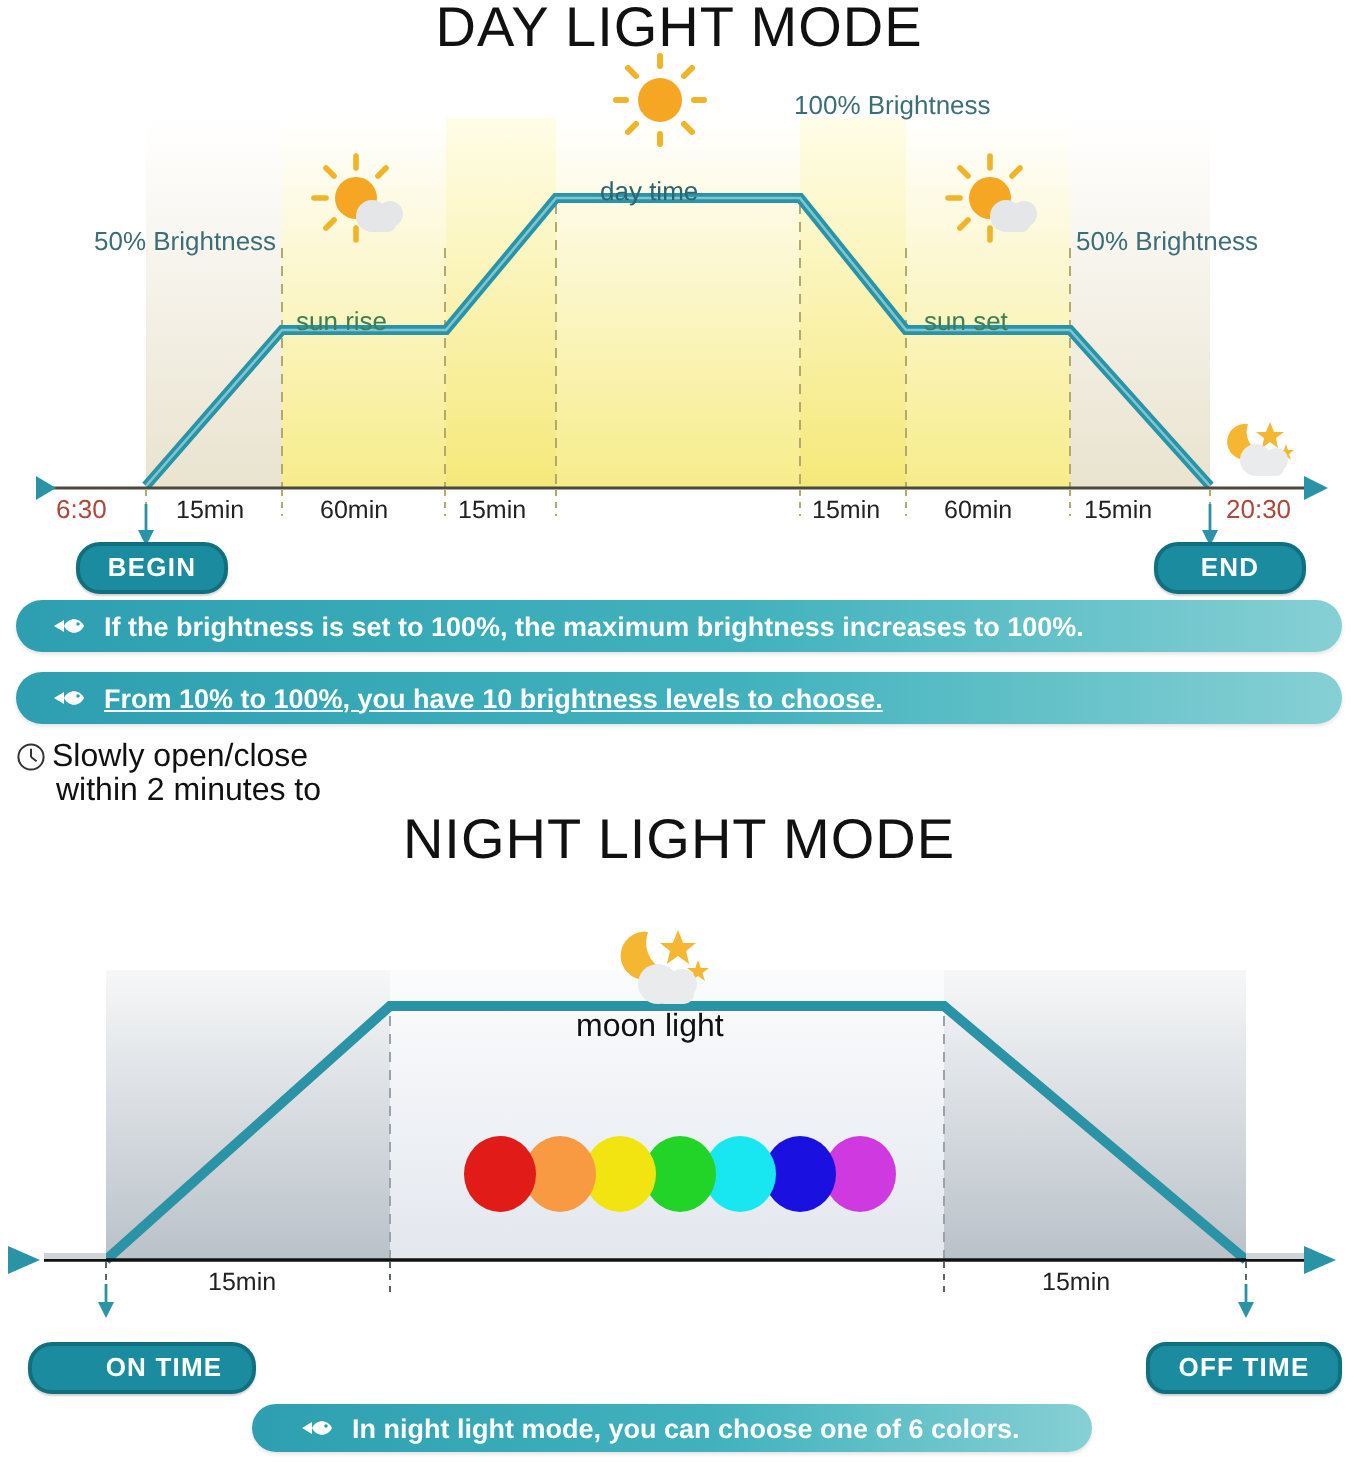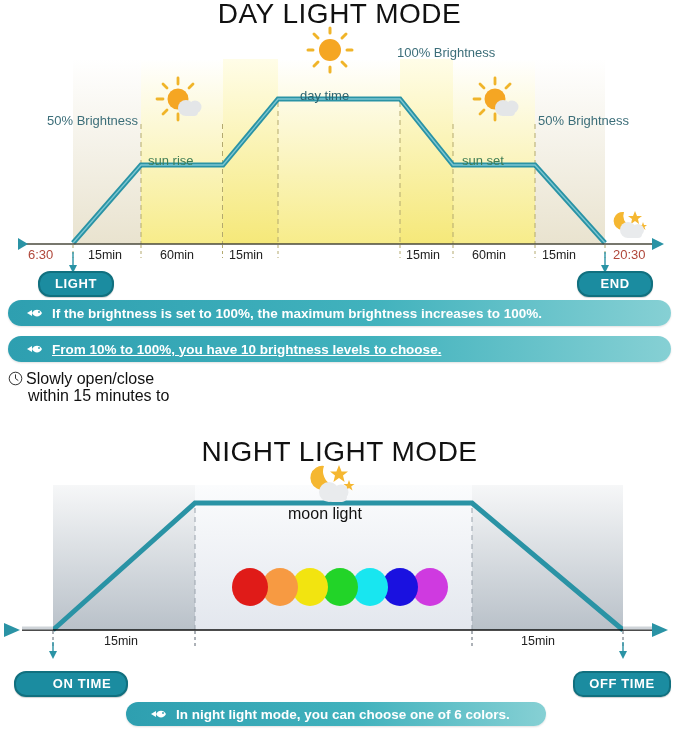--- a/index.html
+++ b/index.html
@@ -9,21 +9,21 @@
     color:#222;
   }
 
   
   .mode-title{
     position:absolute;left:0;right:0;text-align:center;
     font-size:28px;letter-spacing:.5px;color:#111;font-weight:400;
     font-family:"Liberation Sans","DejaVu Sans",sans-serif;
   }
   #day-title{top:-2px;}
-  #night-title{top:436px;}
+  #night-title{top:404px;}
 
   
   .chart{position:absolute;left:0;width:679px;}
   #day-chart{top:24px;height:270px;}
   #night-chart{top:460px;height:230px;}
   .chart svg{display:block;}
 
   
   .clab{position:absolute;color:#3c6e79;font-size:13px;white-space:nowrap;text-align:right;}
   .seg-lab{position:absolute;color:#3f7d55;font-size:13px;white-space:nowrap;}
@@ -200,21 +200,21 @@
   <div class="tick-lab" style="left:160px;top:224px;">60min</div>
   <div class="tick-lab" style="left:229px;top:224px;">15min</div>
   <div class="tick-lab" style="left:406px;top:224px;">15min</div>
   <div class="tick-lab" style="left:472px;top:224px;">60min</div>
   <div class="tick-lab" style="left:542px;top:224px;">15min</div>
 
   <div class="time-lab" style="left:28px;top:223px;">6:30</div>
   <div class="time-lab" style="left:613px;top:223px;">20:30</div>
 </div>
 
-<div class="pill" style="left:38px;top:271px;width:46px;">LIGHT</div>
+<div class="pill" style="left:38px;top:271px;width:46px;">BEGIN</div>
 <div class="pill" style="left:577px;top:271px;width:46px;">END</div>
 
 <div class="banner" style="left:8px;top:300px;width:663px;height:26px;">
   <svg class="fish" width="17" height="12" viewBox="0 0 17 12">
     <path d="M1 6 L6 3 L6 9 Z" fill="#ffffff"></path>
     <path d="M6 6 C8 1.5 14 1.5 16 6 C14 10.5 8 10.5 6 6 Z" fill="#ffffff"></path>
     <circle cx="13" cy="5" r="0.9" fill="#2e9fb0"></circle>
   </svg>
   <span>If the brightness is set to 100%, the maximum brightness increases to 100%.</span>
 </div>
@@ -228,21 +228,21 @@
   <span>From 10% to 100%, you have 10 brightness levels to choose.</span>
 </div>
 
 <div id="note">
   <svg class="clk" width="15" height="15" viewBox="0 0 15 15">
     <circle cx="7.5" cy="7.5" r="6.3" fill="none" stroke="#333" stroke-width="1"></circle>
     <line x1="7.5" y1="7.5" x2="7.5" y2="3.4" stroke="#333" stroke-width="1"></line>
     <line x1="7.5" y1="7.5" x2="10.3" y2="9.6" stroke="#333" stroke-width="1"></line>
   </svg>
   <div style="padding-left:1px;">Slowly open/close</div>
-  <div style="padding-left:20px;">within 15 minutes to</div>
+  <div style="padding-left:20px;">within 2 minutes to</div>
 </div>
 
 <div class="mode-title" id="night-title">NIGHT LIGHT MODE</div>
 
 <div class="chart" id="night-chart">
   <svg width="679" height="200" viewBox="0 0 679 200">
     <defs>
       <linearGradient id="gGreyA" x1="0" y1="0" x2="0" y2="1">
         <stop offset="0" stop-color="#f6f7f8"></stop>
           <stop offset="1" stop-color="#b9c1c9"></stop>

